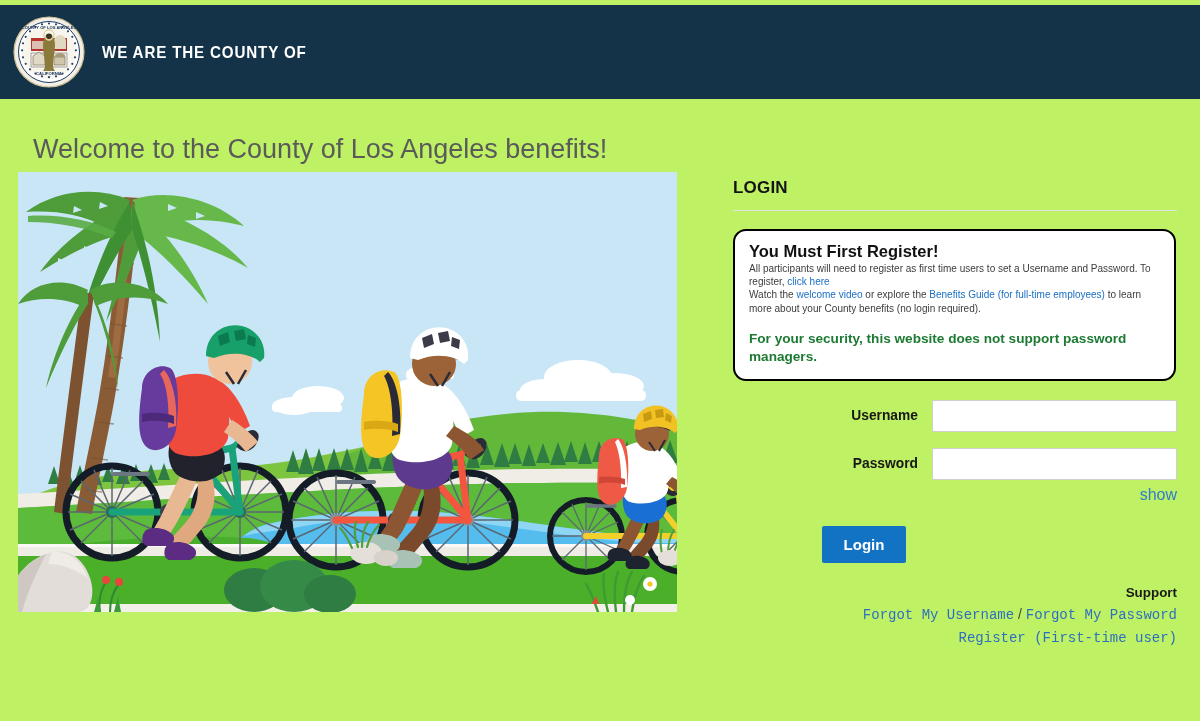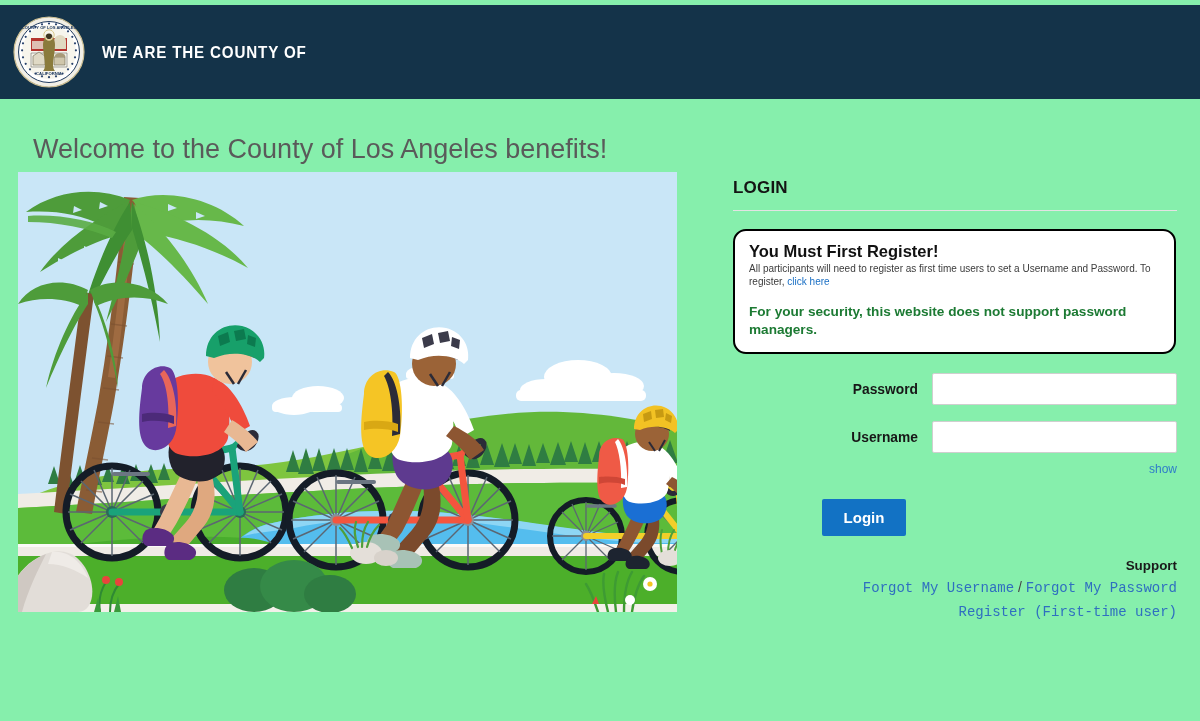--- a/index.html
+++ b/index.html
@@ -3,21 +3,21 @@
 <meta charset="utf-8">
 <style>
   * { box-sizing: border-box; }
   html, body {
     margin: 0; padding: 0;
     width: 1200px; height: 721px;
     background: #ffffff;
     font-family: "Liberation Sans", sans-serif;
     overflow: hidden;
   }
-  .page { position: relative; width: 1200px; height: 721px; background:#86efac; }
+  .page { position: relative; width: 1200px; height: 721px; background:#bef264; }
 
   
   .header {
     position: absolute; left: 0; top: 5px; width: 1200px; height: 94px;
     background: #143349;
     display: flex; align-items: center;
   }
   .seal { margin-left: 13px; width: 72px; height: 72px; flex: 0 0 auto; }
   .brand { margin-left: 17px; line-height: 1; }
   .brand-top {
@@ -76,21 +76,21 @@
   .frow .flabel {
     font-size: 13.8px; font-weight: 700; color: #171717;
     margin-right: 14px; text-align: right;
   }
   .frow input {
     width: 245px; height: 32px; border: 1px solid #cfcfcf; border-radius: 2px;
     background: #fff; font-size: 13px; padding: 0 7px;
     font-family: "Liberation Sans", sans-serif; outline: none;
   }
   .showrow { text-align: right; margin-top: -10px; margin-bottom: 6px; }
-  .showlink { font-size: 12px; color: #2f7cc9; cursor: pointer; text-decoration: none; margin-top: 24px; }
+  .showlink { font-size: 16px; color: #2f7cc9; cursor: pointer; text-decoration: none; margin-top: 24px; }
 
   .btnrow { display:flex; justify-content:center; margin-top: 22px; padding-right: 182px;}
   .login-btn {
     background: #1272c4; color: #fff; border: none; border-radius: 2px;
     font-size: 15px; font-weight: 700; padding: 10px 22px; cursor: pointer;
     font-family: "Liberation Sans", sans-serif;
   }
 
   
   .support { margin-top: 22px; text-align: right; }
@@ -596,32 +596,33 @@
 
   <div class="login-col">
 
     <div class="login-title">LOGIN</div>
     <div class="login-rule"></div>
 
     <div class="notice">
       <h3>You Must First Register!</h3>
       <p><span>All participants will need to register as first time users to set a Username and Password. To register, </span><a class="lnk" href="#">click here</a></p>
 
+      <p><span>Watch the </span><a class="lnk" href="#">welcome video</a><span> or explore the </span><a class="lnk" href="#">Benefits Guide (for full-time employees)</a><span> to learn more about your County benefits (no login required).</span></p>
 
       <div class="secure">For your security, this website does not support password managers.</div>
     </div>
 
     <div class="form">
+      <div class="frow">
+        <label class="flabel">Username</label>
+        <input type="text" placeholder="" style="">
+      </div>
       <div class="frow">
         <label class="flabel">Password</label>
         <input type="password" placeholder="" style="">
-      </div>
-      <div class="frow">
-        <label class="flabel">Username</label>
-        <input type="text" placeholder="" style="">
       </div>
       <div class="showrow">
         <a class="showlink" href="#">show</a>
       </div>
       <div class="btnrow">
         <button class="login-btn">Login</button>
       </div>
     </div>
 
     <div class="support">

